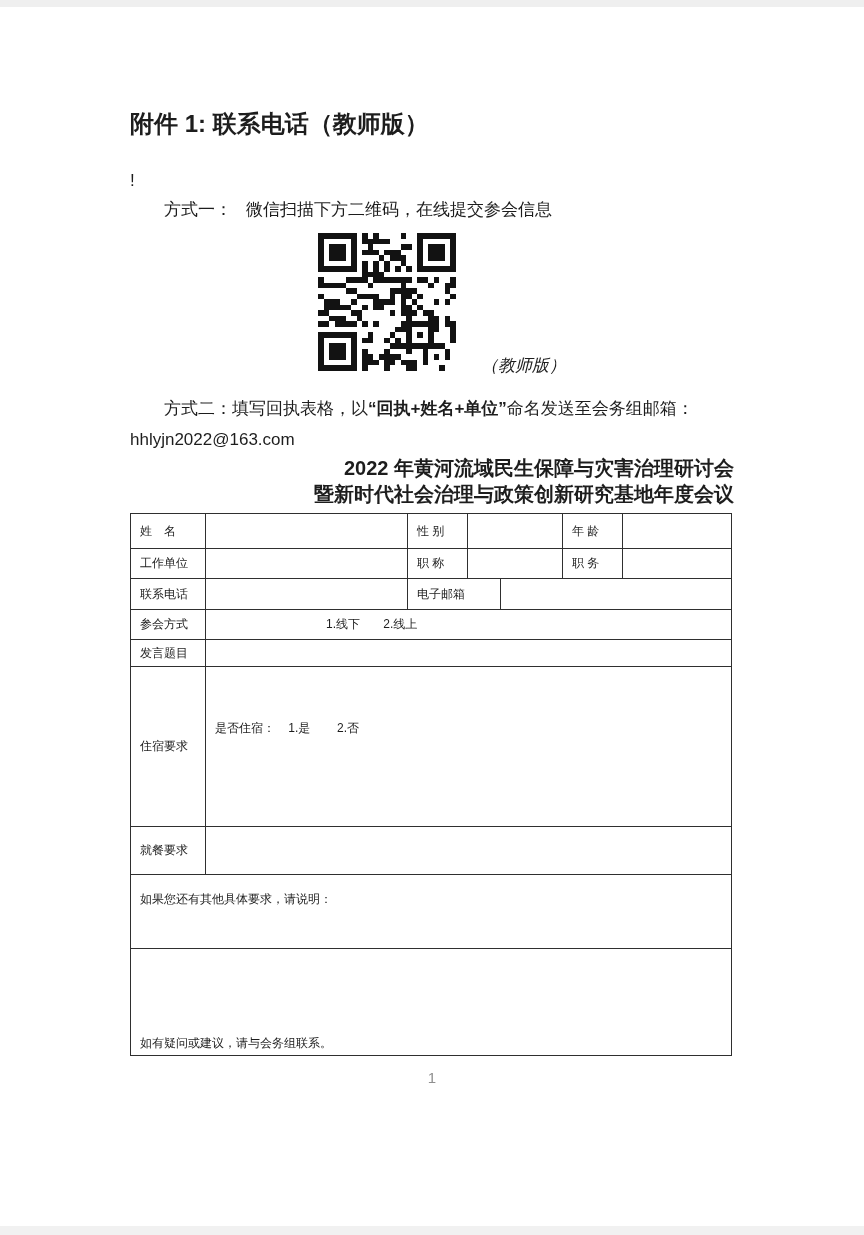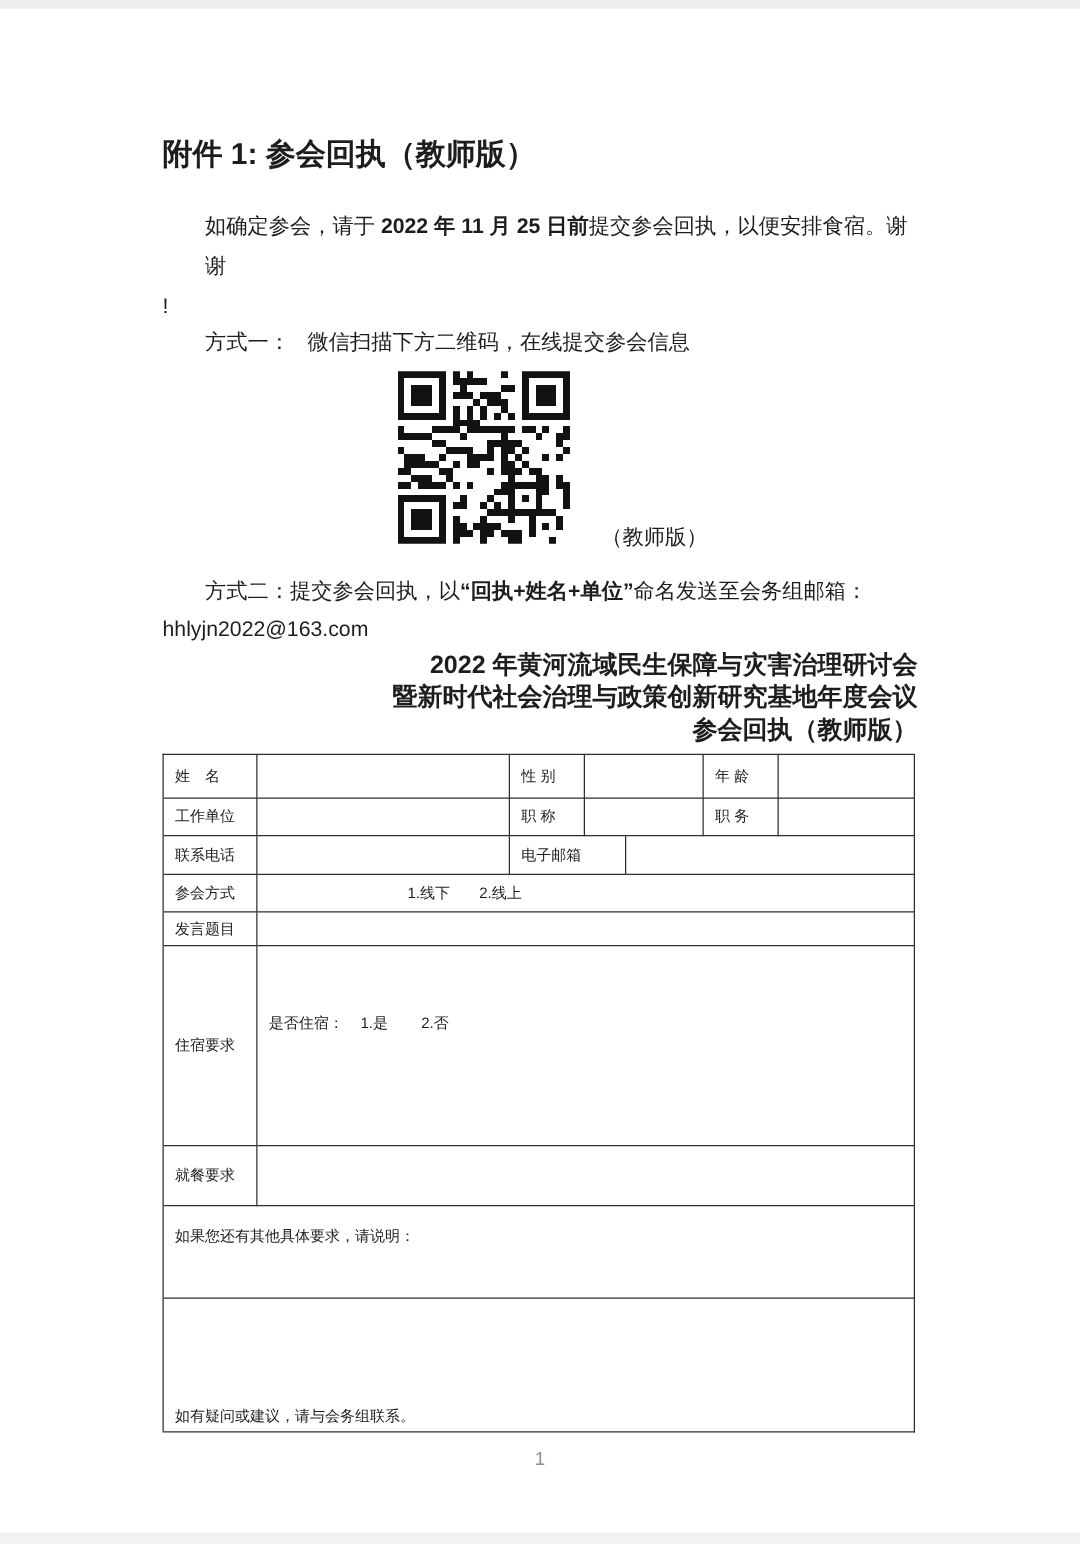--- a/index.html
+++ b/index.html
@@ -18,21 +18,21 @@
 
   .intro { margin-top:27px; font-size:17px; line-height:32px; }
   .indent { padding-left:34px; }
 
   .method-line { font-size:17px; line-height:26px; }
   .method-label { font-weight:normal; }
   .m1-text { margin-left:14px; }
 
   .qr-row { margin-top:8px; height:140px; display:flex; align-items:flex-end; padding-left:188px; }
   .qr { width:138px; height:138px; display:block; }
-  .qr-caption { font-size:17px; margin-left:25px; position:relative; top:6px; white-space:nowrap; }
+  .qr-caption { font-size:17px; margin-left:25px; position:relative; top:6px; white-space:nowrap;font-style:italic; }
 
   .method2 { margin-top:22px; font-size:17px; line-height:31px; }
 
   .form-title { text-align:right; font-weight:bold; font-size:20px; line-height:26px; }
 
   .tbl { margin-top:6px; width:602px; border-left:1.6px solid #2f2f2f; border-top:1.6px solid #2f2f2f; font-size:12px; }
   .tr { display:flex; }
   .td { border-right:1.6px solid #2f2f2f; border-bottom:1.6px solid #2f2f2f;
         display:flex; align-items:center; padding-left:9px; overflow:hidden; }
   .td.flex1 { flex:1; }
@@ -49,24 +49,23 @@
   .page-num { margin-top:13px; text-align:center; font-size:15px; color:#8f8f8f; }
 </style>
 </head>
 <body>
 
 <div class="edge-top"></div>
 <div class="edge-bottom"></div>
 
 <div class="content">
 
-  <div class="doc-title">附件 1: 参会回执（教师版）</div>
+  <div class="doc-title">附件 1: 联系电话（教师版）</div>
 
   <div class="intro">
-    <div class="indent"><span>如确定参会，请于 </span><b>2022 年 11 月 25 日前</b><span>提交参会回执，以便安排食宿。谢谢</span></div>
     <div>!</div>
   </div>
 
   <div class="method-line indent">
     <span class="method-label">方式一：</span><span class="m1-text">微信扫描下方二维码，在线提交参会信息</span>
   </div>
 
   <div class="qr-row">
     <svg class="qr" id="qr-svg" viewBox="0 0 25 25" shape-rendering="crispEdges">
         <rect x="0" y="0" width="25" height="25" fill="#ffffff"></rect>
@@ -360,28 +359,27 @@
         <rect x="8" y="24" width="1" height="1" fill="#121212"></rect>
         <rect x="12" y="24" width="1" height="1" fill="#121212"></rect>
         <rect x="16" y="24" width="1" height="1" fill="#121212"></rect>
         <rect x="17" y="24" width="1" height="1" fill="#121212"></rect>
         <rect x="22" y="24" width="1" height="1" fill="#121212"></rect>
       </svg>
     <span class="qr-caption">（教师版）</span>
   </div>
 
   <div class="method2">
-    <div class="indent"><span class="method-label">方式二：</span><span>提交参会回执，以</span><b>“回执+姓名+单位”</b><span>命名发送至会务组邮箱：</span></div>
+    <div class="indent"><span class="method-label">方式二：</span><span>填写回执表格，以</span><b>“回执+姓名+单位”</b><span>命名发送至会务组邮箱：</span></div>
     <div>hhlyjn2022@163.com</div>
   </div>
 
   <div class="form-title">
     <div>2022 年黄河流域民生保障与灾害治理研讨会</div>
     <div>暨新时代社会治理与政策创新研究基地年度会议</div>
-    <div>参会回执（教师版）</div>
   </div>
 
   <div class="tbl">
 
     <div class="tr h35">
       <div class="td w75">姓　名</div>
       <div class="td w202"></div>
       <div class="td w60">性 别</div>
       <div class="td w95"></div>
       <div class="td w60">年 龄</div>

